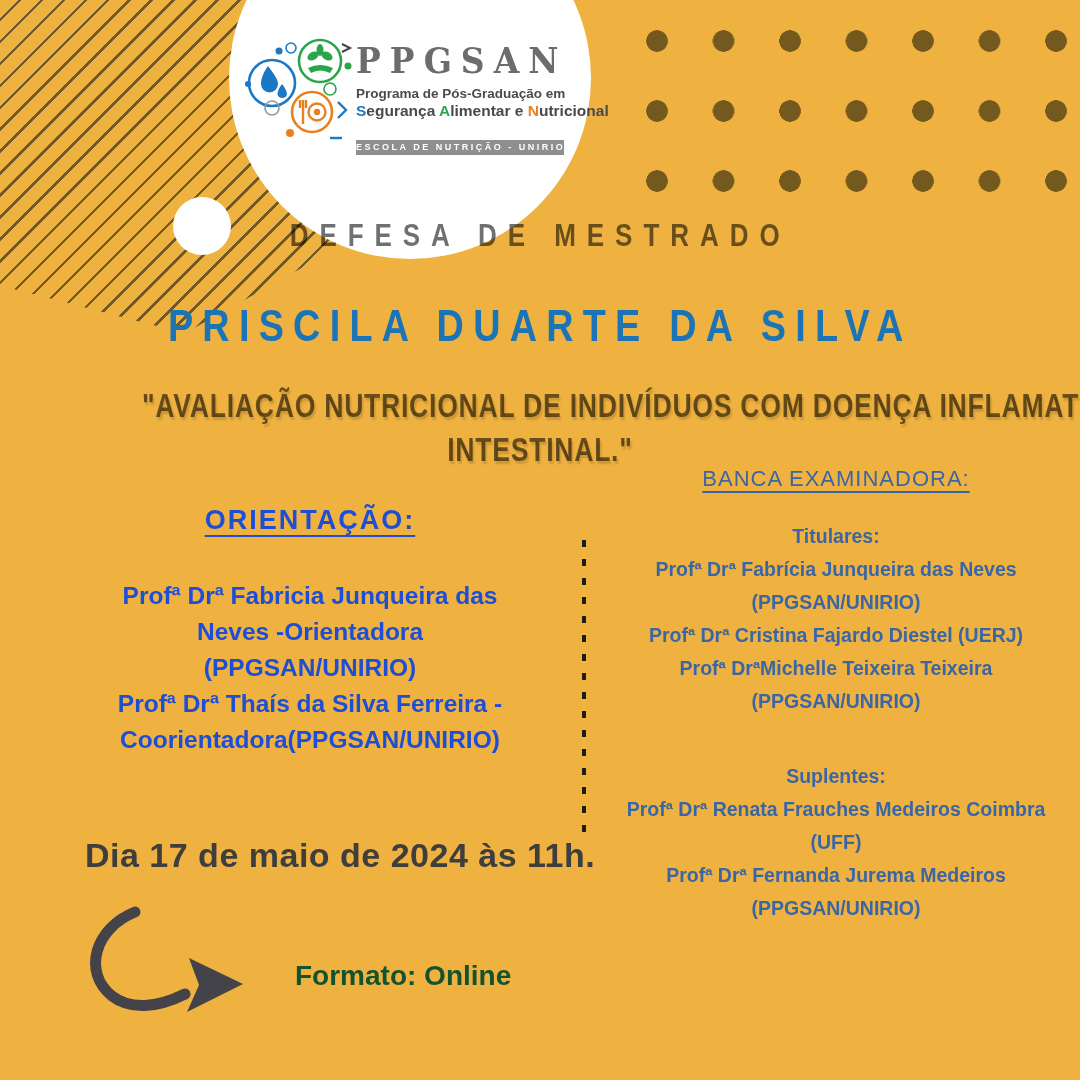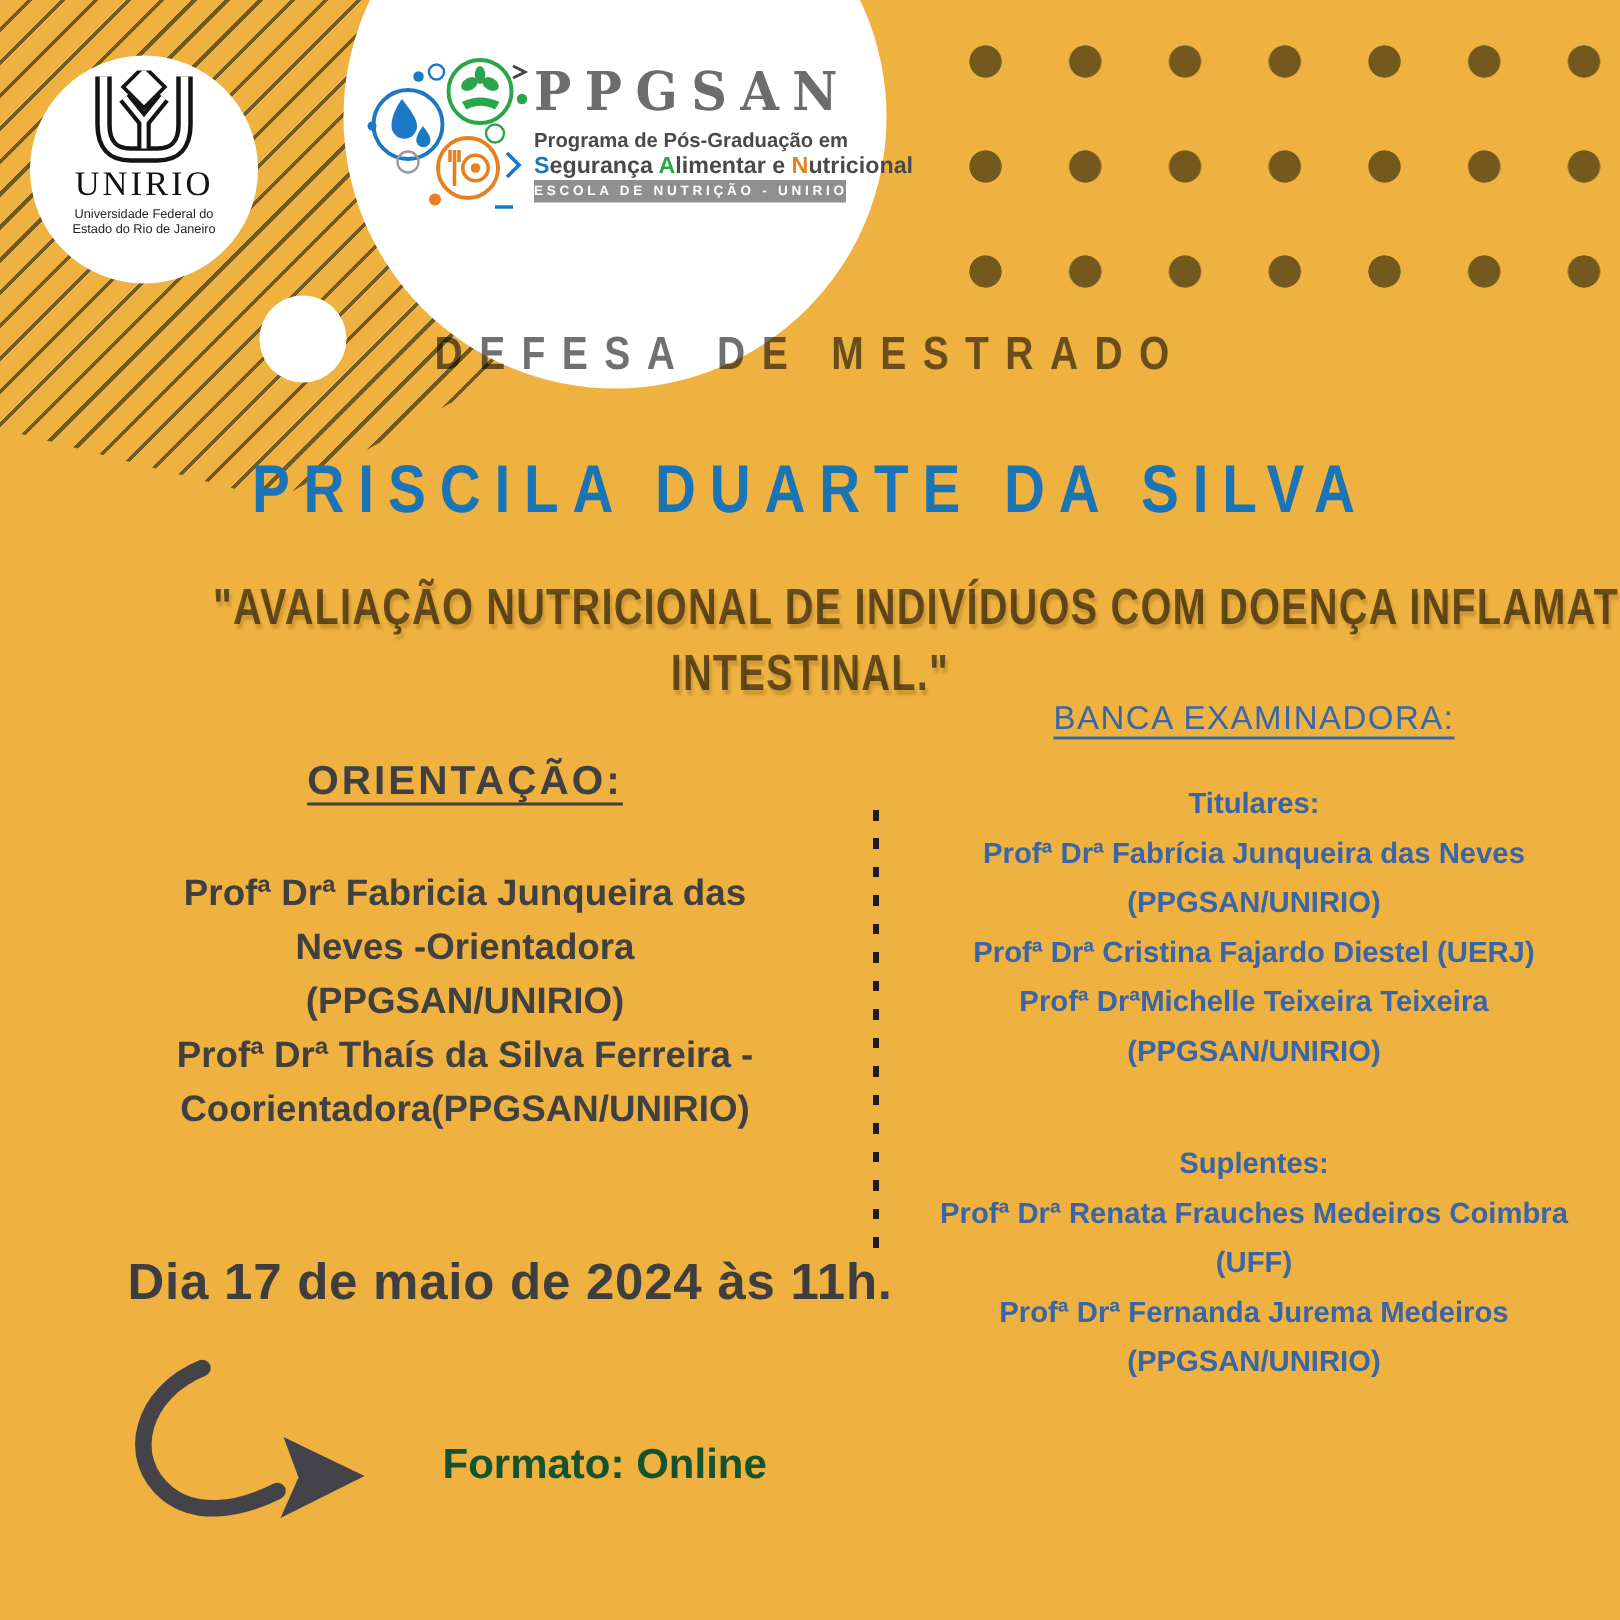--- a/index.html
+++ b/index.html
@@ -36,35 +36,35 @@
   
   .ppgsan-icons{position:absolute;left:235px;top:28px;}
   .ppgsan-text{position:absolute;left:356px;top:40px;width:208px;text-align:center;}
   .ppgsan-acronym{
     font-family:"DejaVu Serif", serif;font-weight:bold;font-size:33px;letter-spacing:9px;
     color:#6c6c6c;white-space:nowrap;line-height:40px;transform:scaleY(1.08);transform-origin:top;
   }
   .ppgsan-line1{font-size:13.5px;font-weight:bold;color:#4a4a4a;white-space:nowrap;margin-top:6px;}
   .ppgsan-line2{font-size:15.5px;font-weight:bold;color:#4a4a4a;white-space:nowrap;margin-top:1px;}
   .ppgsan-banner{
-    margin-top:0;background:#8f8f8f;color:#fff;font-size:9px;font-weight:bold;
+    margin-top:20px;background:#8f8f8f;color:#fff;font-size:9px;font-weight:bold;
     letter-spacing:2.5px;padding:2px 0 3px 0;white-space:nowrap;
   }
   .c-blue{color:#1B78C4;} .c-green{color:#2BA54A;} .c-orange{color:#E8801F;}
   
   .center-line{position:absolute;left:0;width:1080px;text-align:center;white-space:nowrap;}
   .cond{display:inline-block;transform:scaleX(0.84);transform-origin:center;}
   .kicker{top:218px;font-size:31px;font-weight:bold;letter-spacing:13px;color:rgba(0,0,0,0.56);text-align:center;}
   .student-name{top:300px;font-size:45px;font-weight:bold;letter-spacing:11px;color:#1B74B5;}
   .thesis{font-size:34px;font-weight:bold;letter-spacing:1px;color:rgba(0,0,0,0.56);
           text-shadow:2px 3px 2px rgba(90,60,0,0.22);}
   .cond-narrow{display:inline-block;transform:scaleX(0.78);transform-origin:center;}
   .thesis-1{top:386px;} .thesis-2{top:430px;}
   
-  .col-left{position:absolute;left:60px;top:505px;width:500px;text-align:center;color:#404040;}
+  .col-left{position:absolute;left:60px;top:505px;width:500px;text-align:center;color:#1d4ed8;}
   .col-left .heading{font-size:27px;font-weight:bold;letter-spacing:2px;text-decoration:underline;text-underline-offset:6px;}
   .col-left .body{margin-top:42px;font-size:24.5px;font-weight:bold;line-height:36px;}
   .col-right{position:absolute;left:602px;top:466px;width:468px;text-align:center;color:#3A66A6;}
   .col-right .heading{font-size:22px;font-weight:normal;letter-spacing:1px;text-decoration:underline;text-underline-offset:5px;}
   .col-right .body{margin-top:28px;font-size:19.5px;font-weight:bold;line-height:33px;}
   .group-gap{height:42px;}
   .nowrap{white-space:nowrap;}
   
   .date-line{position:absolute;left:85px;top:836px;font-size:34px;font-weight:bold;color:#3E3E3E;letter-spacing:0.5px;white-space:nowrap;}
   .format-line{position:absolute;left:295px;top:960px;font-size:28px;font-weight:bold;color:#14532d;white-space:nowrap;}
@@ -73,37 +73,20 @@
 </head>
 <body>
 
 <div class="poster">
 
   <div class="hatch"></div>
   <div class="circle big-circle"></div>
   <div class="circle small-circle"></div>
   <div class="dots-grid"></div>
 
-  <div class="circle unirio-circle">
-    <svg class="unirio-emblem" width="82" height="64" viewBox="0 0 82 64">
-      <g fill="none" stroke-linejoin="miter">
-        <path d="M14 4 V36 Q14 56 32 56 H50 Q68 56 68 36 V4" stroke="#141414" stroke-width="11"></path>
-        <path d="M41 52 V34 M41 34 L28 18 M41 34 L54 18" stroke="#141414" stroke-width="9"></path>
-        <path d="M41 1 L51 11 L41 21 L31 11 Z" stroke="#141414" stroke-width="8"></path>
-        <path d="M14 4 V36 Q14 56 32 56 H50 Q68 56 68 36 V4" stroke="#ffffff" stroke-width="5"></path>
-        <path d="M41 52 V34 M41 34 L28 18 M41 34 L54 18" stroke="#ffffff" stroke-width="3.5"></path>
-        <path d="M41 1 L51 11 L41 21 L31 11 Z" stroke="#ffffff" stroke-width="3" fill="#ffffff"></path>
-      </g>
-    </svg>
-    <div class="unirio-name">UNIRIO</div>
-    <div class="unirio-sub">
-      <div>Universidade Federal do</div>
-      <div>Estado do Rio de Janeiro</div>
-    </div>
-  </div>
 
   <svg class="ppgsan-icons" width="132" height="122" viewBox="235 28 132 122">
 
     <g>
       <circle cx="272" cy="83" r="23" fill="none" stroke="#1B78C4" stroke-width="2.6"></circle>
       <path d="M268 66 C274 74 278 79 278 84 A8.5 8.5 0 0 1 261 84 C261 79 263 73 268 66 Z" fill="#1B78C4"></path>
       <path d="M282 84 C285 88 287 91 287 94 A4.8 4.8 0 0 1 277.5 94 C277.5 91 279 88 282 84 Z" fill="#1B78C4"></path>
       <circle cx="248" cy="84" r="3" fill="#1B78C4"></circle>
       <circle cx="279" cy="51" r="3.5" fill="#1B78C4"></circle>
       <circle cx="291" cy="48" r="5" fill="none" stroke="#1B78C4" stroke-width="1.6"></circle>

